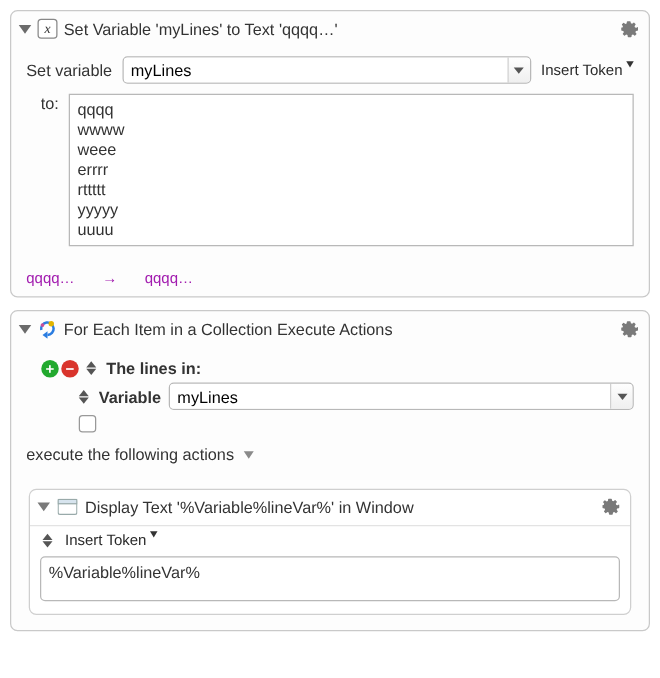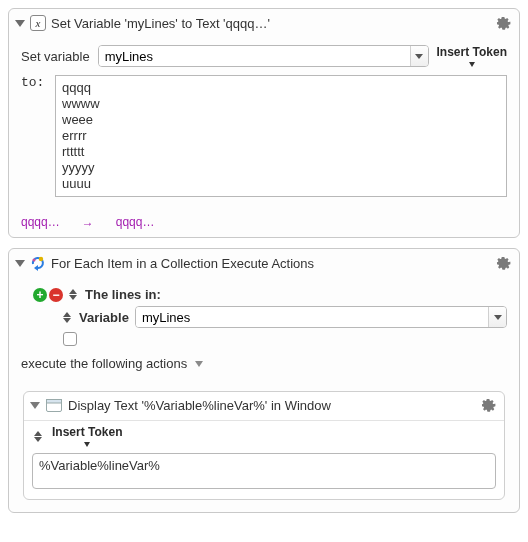--- a/index.html
+++ b/index.html
@@ -78,28 +78,26 @@
     cursor:pointer;
   }
   .drop .caret {
     width:0;height:0;
     border-left:4px solid transparent;
     border-right:4px solid transparent;
     border-top:5px solid #555;
   }
   .insert-token {
     font-size:12px;
-    font-weight:700;
+    font-weight:400;
     color:#2a2a2a;
     cursor:pointer;
     white-space:nowrap;
     display:flex;
-    align-items:center;
     gap:3px;
-    flex-direction:column;
   }
   .insert-token .caret {
     width:0;height:0;
     border-left:3.5px solid transparent;
     border-right:3.5px solid transparent;
     border-top:5px solid #333;
   }
   .textarea {
     flex:1;
     border:1px solid #b8b8b8;
@@ -210,21 +208,21 @@
             <span class="caret"></span>
           </span>
       </div>
       <span class="insert-token">
         <span>Insert Token</span>
         <span class="caret"></span>
       </span>
     </div>
 
     <div class="row top" style="margin-top:8px;">
-      <span class="lbl" style="width:26px;text-align:left;font-family:Liberation Mono, monospace;">to:</span>
+      <span class="lbl" style="width:26px;text-align:right;">to:</span>
       <div class="textarea">qqqq
 wwww
 weee
 errrr
 rttttt
 yyyyy
 uuuu</div>
     </div>
   </div>
 

